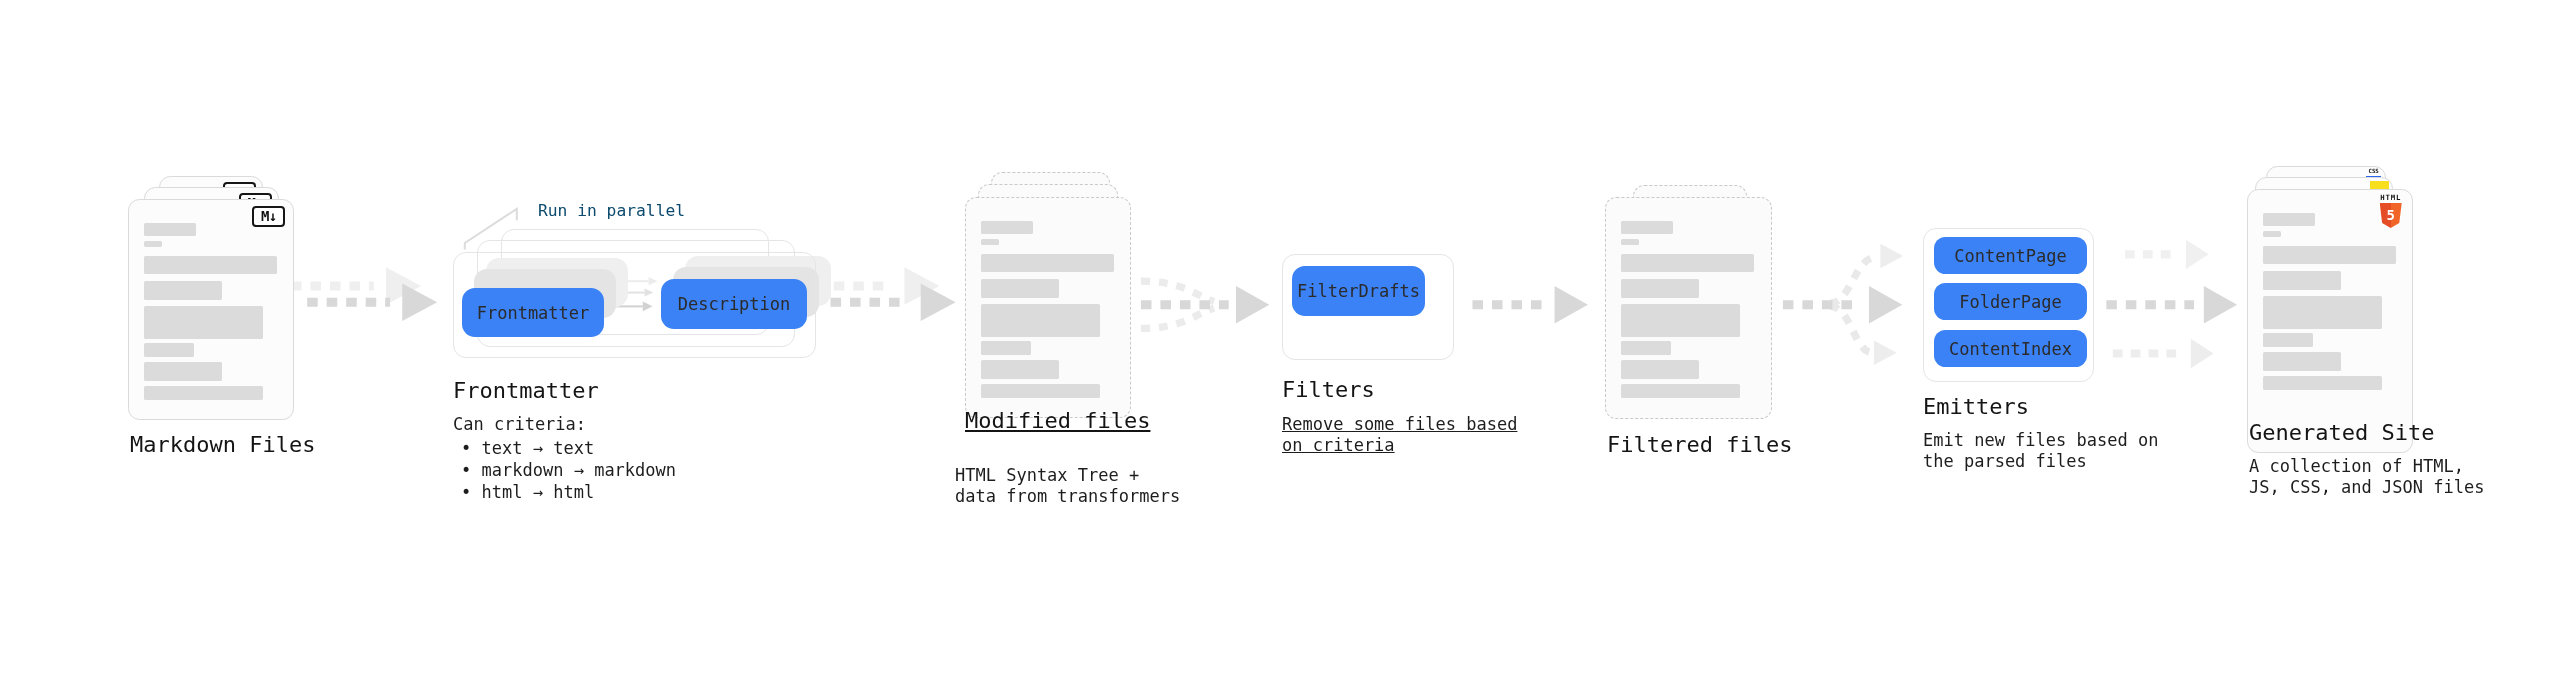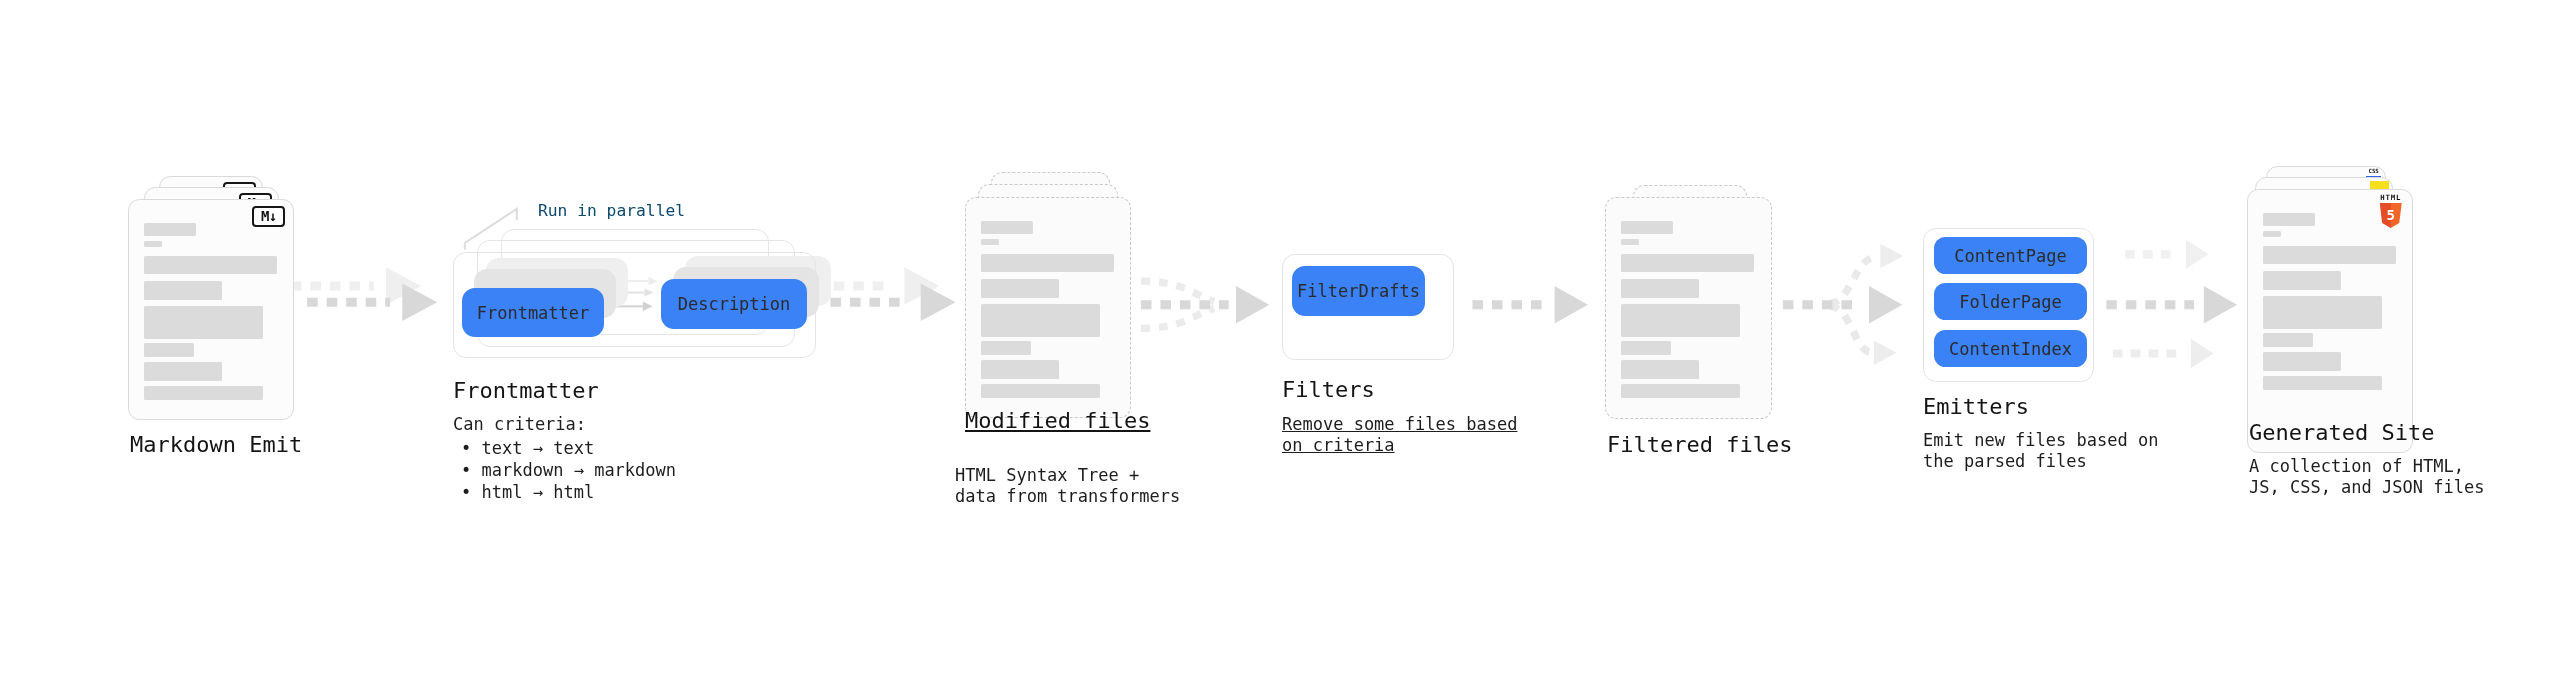--- a/index.html
+++ b/index.html
@@ -134,21 +134,21 @@
         <div class="bar b1"></div>
           <div class="bar b2"></div>
           <div class="bar b3"></div>
           <div class="bar b4"></div>
         <div class="bar b5"></div>
           <div class="bar b6"></div>
           <div class="bar b7"></div>
           <div class="bar b8"></div>
       </div>
     </div>
-    <div class="stage-label" style="left:130px;top:432px;">Markdown Emit</div>
+    <div class="stage-label" style="left:130px;top:432px;">Markdown Files</div>
   </div>
 
   <div>
     <div class="frame" style="left:501px;top:229px;width:268px;height:106px;"></div>
     <div class="frame" style="left:477px;top:240px;width:318px;height:107px;"></div>
     <div class="pill g2" style="left:486px;top:258px;width:142px;height:49px;"></div>
     <div class="pill g2" style="left:685px;top:256px;width:146px;height:50px;"></div>
     <div class="pill g1" style="left:474px;top:269px;width:142px;height:49px;"></div>
     <div class="pill g1" style="left:673px;top:267px;width:146px;height:50px;"></div>
     <div class="frame" style="left:453px;top:252px;width:363px;height:106px;"></div>

